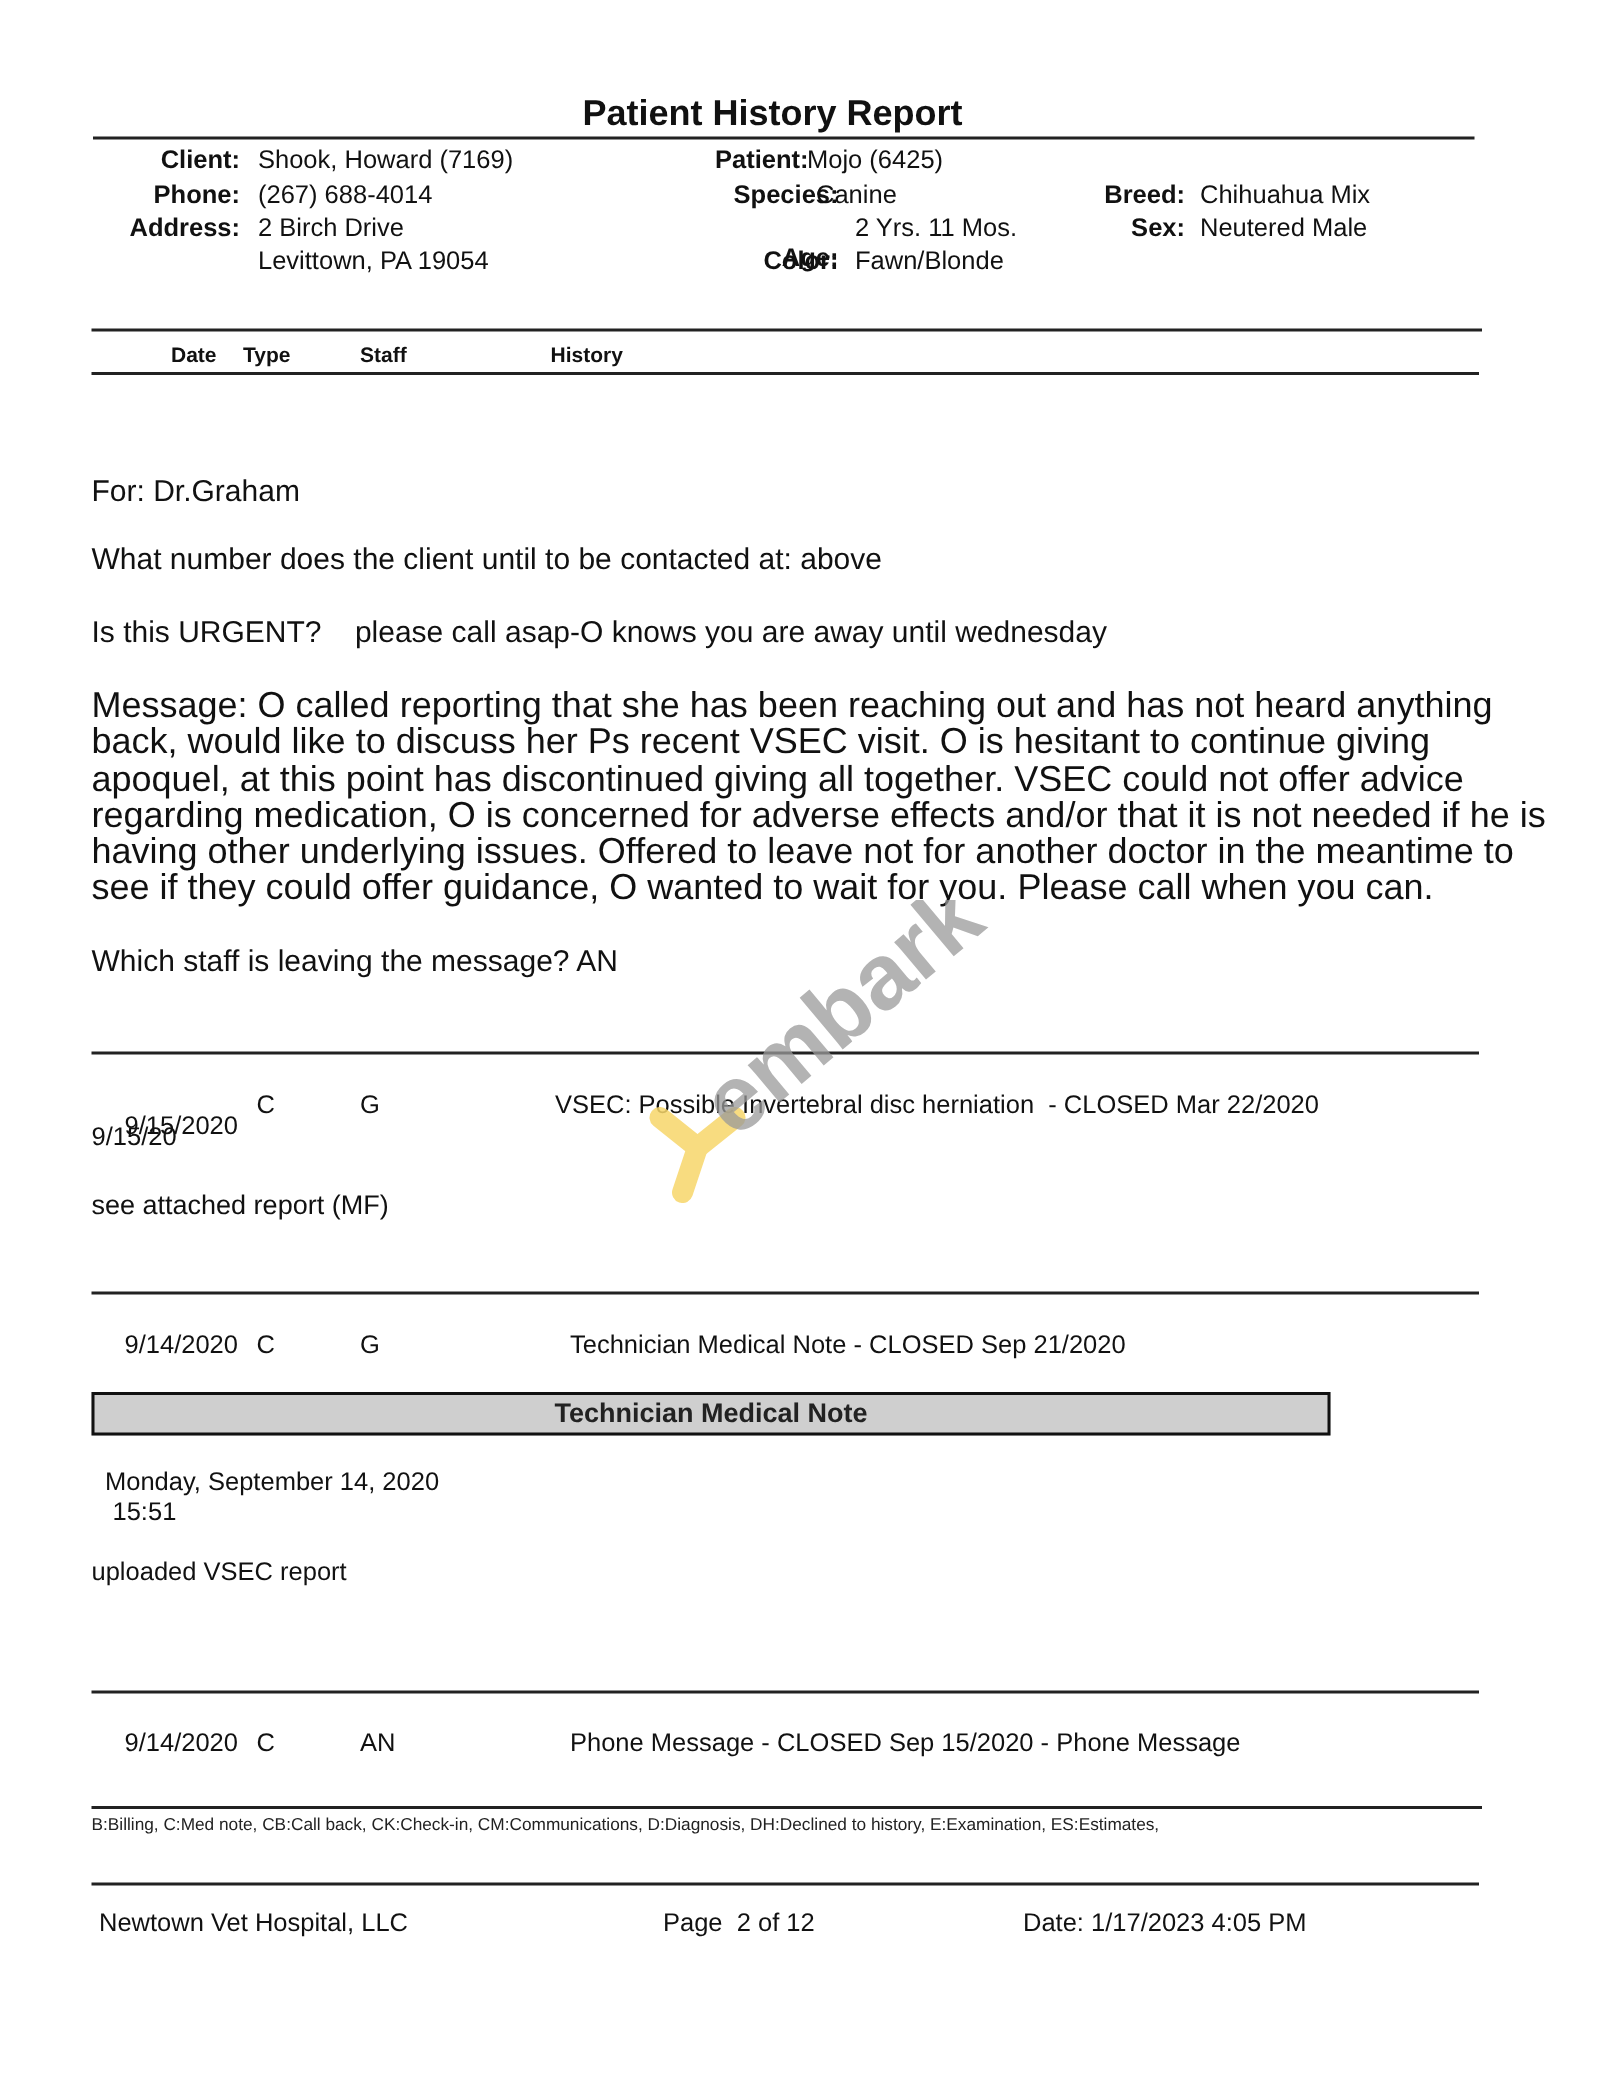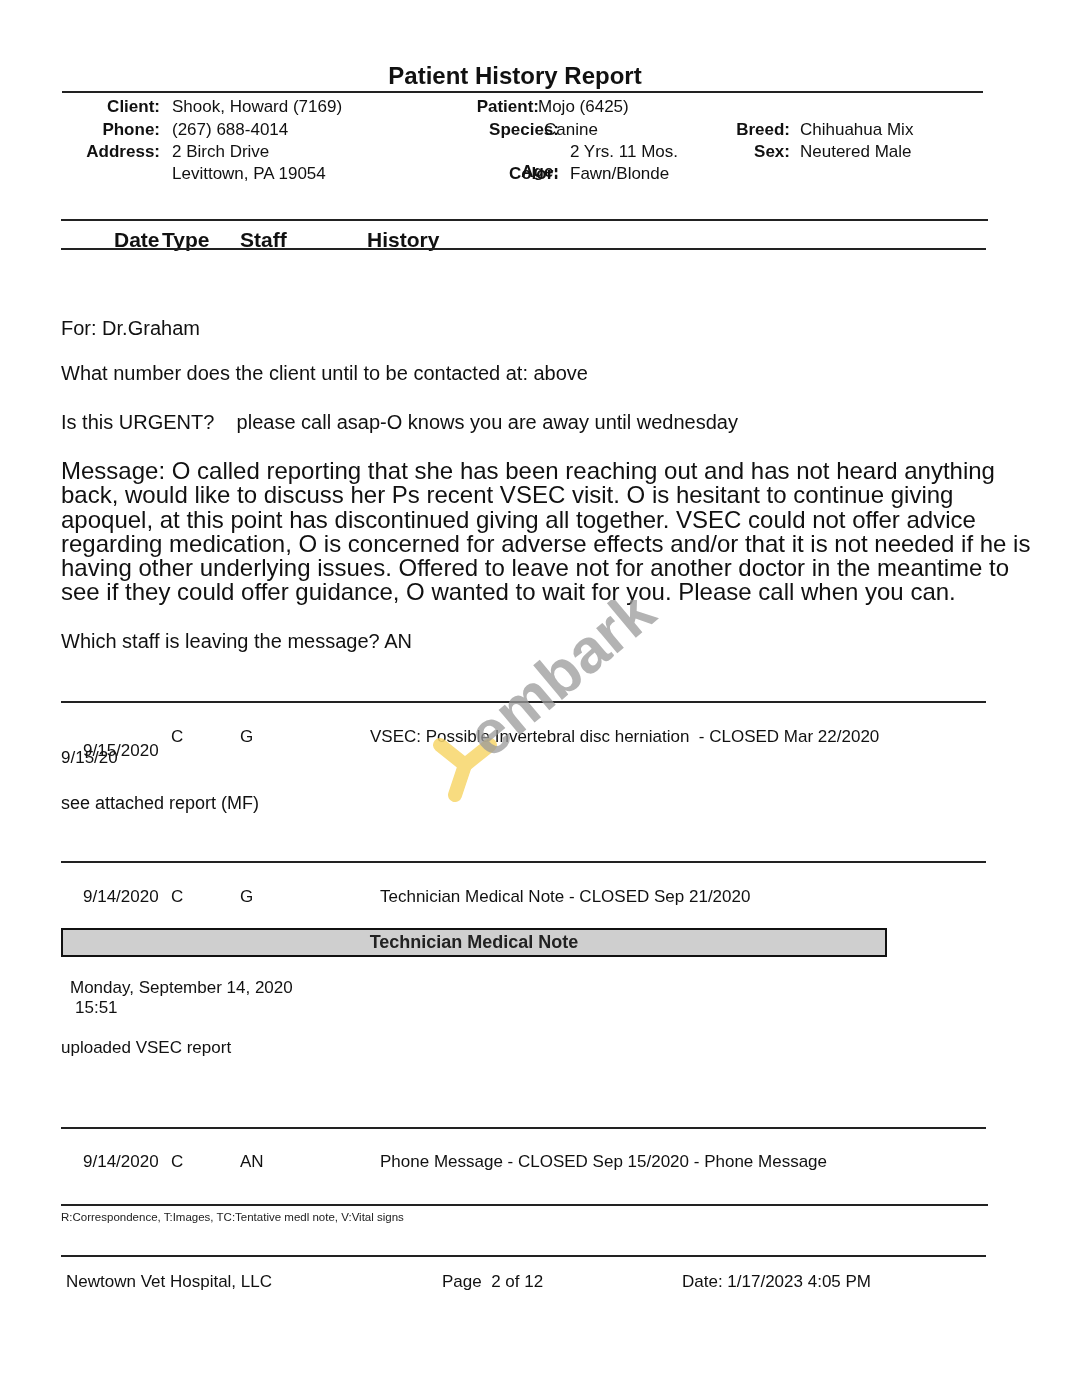--- a/index.html
+++ b/index.html
@@ -5,21 +5,21 @@
     html, body { margin: 0; padding: 0; background: #ffffff; }
     body {
       width: 1080px; height: 1397px; position: relative; overflow: hidden;
       font-family: "Liberation Sans", sans-serif; color: #111;
     }
     .abs { position: absolute; white-space: nowrap; }
     .title { left: 0; width: 1030px; top: 62px; text-align: center; font-weight: bold; font-size: 24px; }
     .hr { position: absolute; height: 0; border-top: 2px solid #222; }
     .lbl { font-weight: bold; font-size: 17px; text-align: right; }
     .val { font-size: 17px; }
-    .colhdr { font-weight: bold; font-size: 21px; top: 228px; }
+    .colhdr { font-weight: bold; font-size: 14px; top: 228px; }
     .body-text { font-size: 20px; left: 61px; }
     .msg-block { position: absolute; left: 61px; top: 459px; width: 970px; font-size: 24px; line-height: 24.3px; white-space: normal; }
     .row { font-size: 17px; }
     .note-box {
       position: absolute; left: 61px; top: 928px; width: 822px; height: 25px;
       background: #cfcfcf; border: 2px solid #111; text-align: center;
       font-weight: bold; font-size: 18px; line-height: 25px; color: #222;
     }
     .legend { position: absolute; left: 61px; top: 1210px; font-size: 11.5px; line-height: 14.5px; white-space: nowrap; color: #222; }
     .footer { font-size: 17px; top: 1272px; }
@@ -84,21 +84,21 @@
 <div class="abs row" style="left:61px; top:1038px;">uploaded VSEC report</div>
 
 <div class="hr" style="left:61px; width:925px; top:1127px;"></div>
 <div class="abs row" style="left:83px; top:1152px;">9/14/2020</div>
 <div class="abs row" style="left:171px; top:1152px;">C</div>
 <div class="abs row" style="left:240px; top:1152px;">AN</div>
 <div class="abs row" style="left:380px; top:1152px;">Phone Message - CLOSED Sep 15/2020 - Phone Message</div>
 
 <div class="hr" style="left:61px; width:927px; top:1204px;"></div>
 <div class="legend">
-  <div>R:Correspondence, T:Images, TC:Tentative medl note, V:Vital signs</div>
+  <div>B:Billing, C:Med note, CB:Call back, CK:Check-in, CM:Communications, D:Diagnosis, DH:Declined to history, E:Examination, ES:Estimates,</div>
 </div>
 <div class="hr" style="left:61px; width:925px; top:1255px;"></div>
 
 <div class="abs footer" style="left:66px;">Newtown Vet Hospital, LLC</div>
 <div class="abs footer" style="left:442px; white-space:pre;">Page  2 of 12</div>
 <div class="abs footer" style="left:682px;">Date: 1/17/2023 4:05 PM</div>
 
 <div class="watermark">
   <svg width="270" height="220" viewBox="0 0 270 220">
     <g fill="none" stroke="#f7d66a" stroke-width="14" stroke-linecap="round" opacity="0.85">

